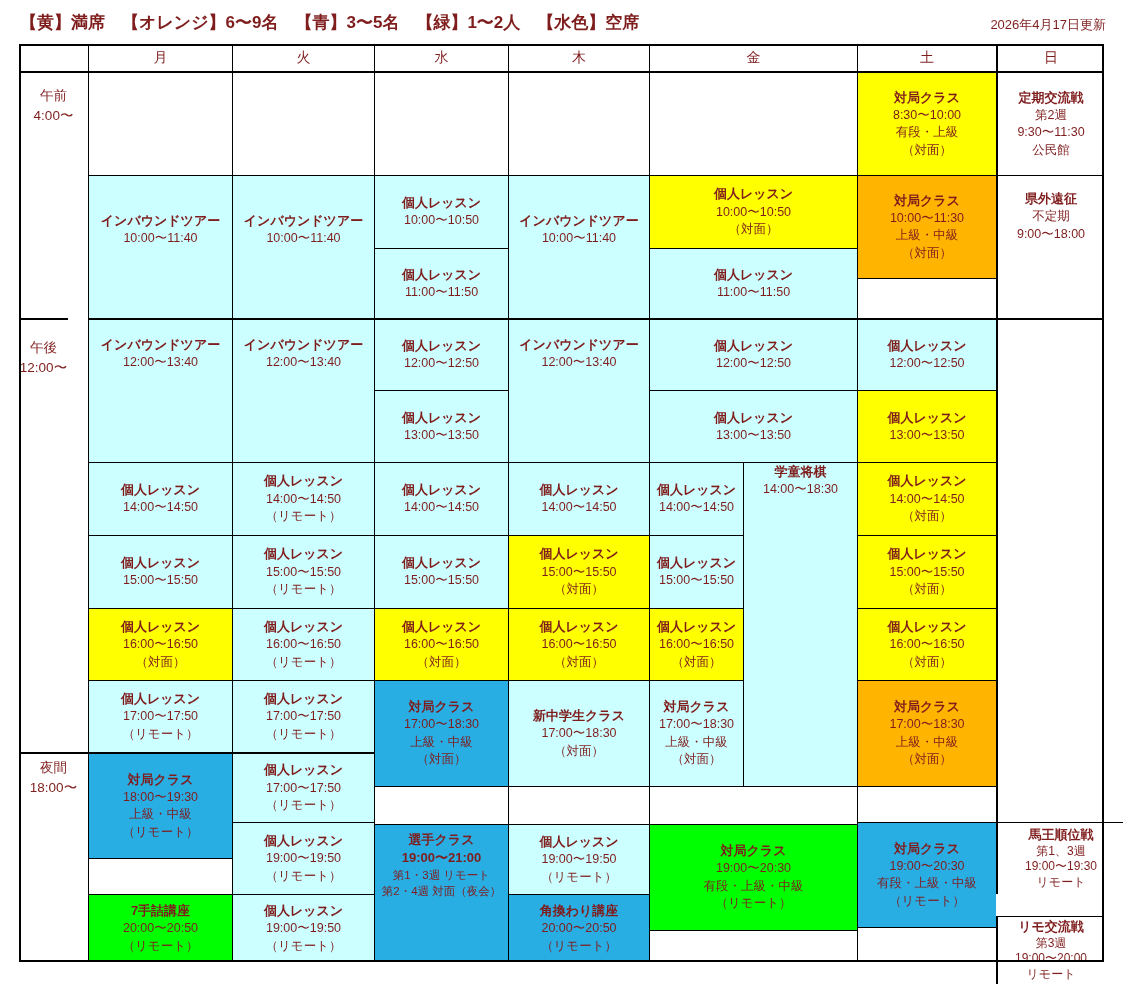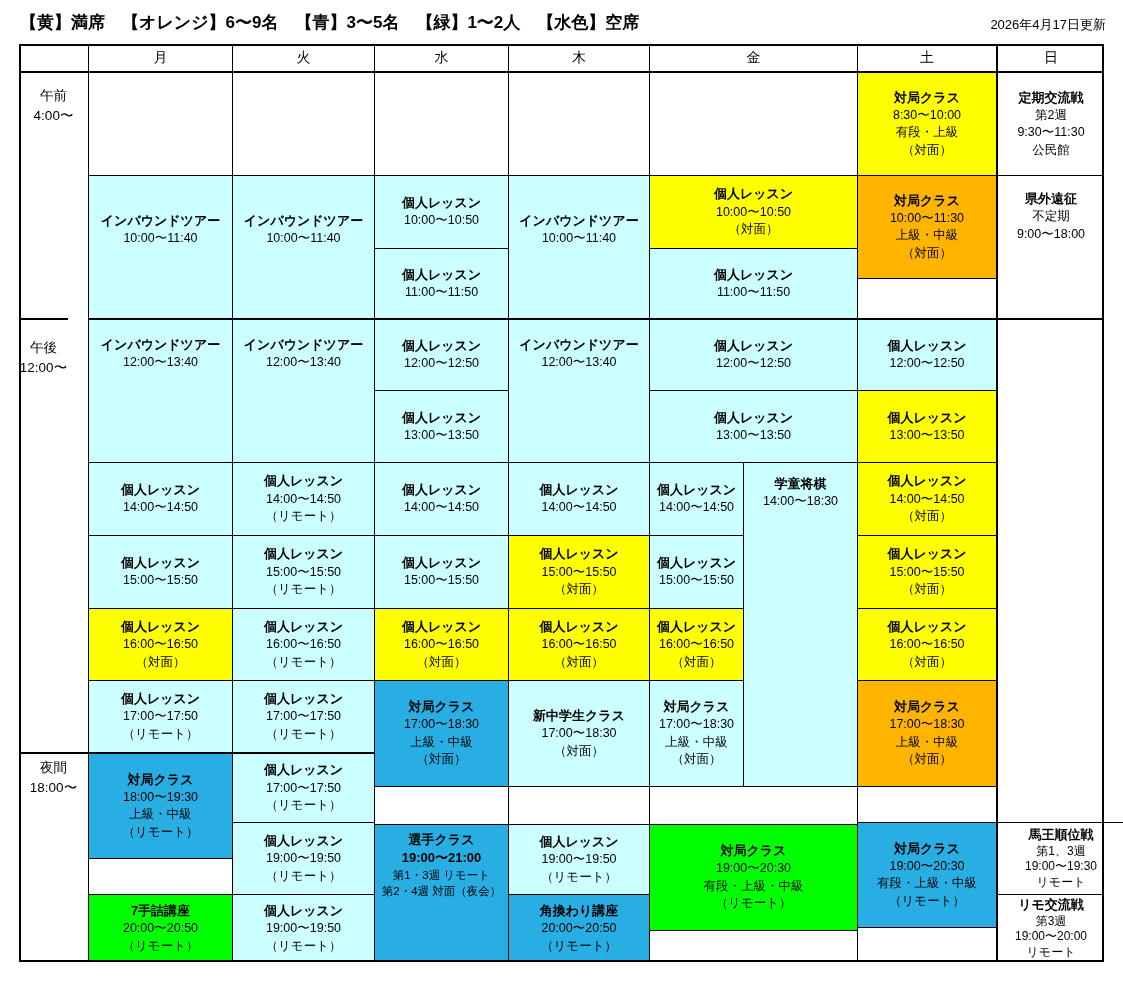--- a/index.html
+++ b/index.html
@@ -1,17 +1,17 @@
 <!DOCTYPE html>
 <html><head>
 <meta charset="utf-8">
 <style>
   html,body{margin:0;padding:0;background:#fff;}
   .page{position:relative;width:1123px;height:986px;background:#fff;overflow:hidden;
-        font-family:"Liberation Sans","DejaVu Sans",sans-serif;color:#000000;border-radius:30px;}
+        font-family:"Liberation Sans","DejaVu Sans",sans-serif;color:#7f1d1d;border-radius:30px;}
   .legend{position:absolute;left:20px;top:11px;font-size:17px;font-weight:bold;white-space:nowrap;}
   .updated{position:absolute;right:17px;top:16px;font-size:13px;}
   .frame{position:absolute;left:19px;top:44px;width:1085px;height:918px;
          border:2px solid #000;box-sizing:border-box;pointer-events:none;}
   .cell{position:absolute;box-sizing:border-box;border-top:1px solid #000;border-left:1px solid #000;
         background:#fff;display:flex;flex-direction:column;justify-content:center;align-items:center;
         text-align:center;font-size:12.5px;line-height:1.4;}
   .top{justify-content:flex-start;}
   .nt{border-top:none;}
   .nl{border-left:none;}
@@ -270,21 +270,21 @@
       <span class="t">個人レッスン</span>
       <span>16:00〜16:50</span>
       <span>（対面）</span>
     </div>
   <div class="cell c-cy" style="left:649px;top:680px;width:94px;height:106px">
       <span class="t">対局クラス</span>
       <span>17:00〜18:30</span>
       <span>上級・中級</span>
       <span>（対面）</span>
     </div>
-  <div class="cell c-cy top" style="left:743px;top:462px;width:114px;height:324px;padding-top:12px">
+  <div class="cell c-cy top" style="left:743px;top:462px;width:114px;height:324px;">
       <span class="t">学童将棋</span>
       <span>14:00〜18:30</span>
     </div>
   <div class="cell" style="left:649px;top:786px;width:208px;height:38px"></div>
   <div class="cell c-gr" style="left:649px;top:824px;width:208px;height:106px">
       <span class="t">対局クラス</span>
       <span>19:00〜20:30</span>
       <span>有段・上級・中級</span>
       <span>（リモート）</span>
     </div>
@@ -352,21 +352,21 @@
       <span>不定期</span>
       <span>9:00〜18:00</span>
     </div>
   <div class="cell bt bl" style="left:996px;top:318px;width:108px;height:504px"></div>
   <div class="cell bl f12" style="left:996px;top:822px;width:128px;height:72px">
       <span class="t">馬王順位戦</span>
       <span>第1、3週</span>
       <span>19:00〜19:30</span>
       <span>リモート</span>
     </div>
-  <div class="cell bl f12" style="left:996px;top:894px;width:108px;height:68px">
+  <div class="cell bl f12" style="left:996px;top:916px;width:108px;height:68px">
       <span class="t">リモ交流戦</span>
       <span>第3週</span>
       <span>19:00〜20:00</span>
       <span>リモート</span>
     </div>
 
   <div class="frame"></div>
 </div>
 
 </body></html>

